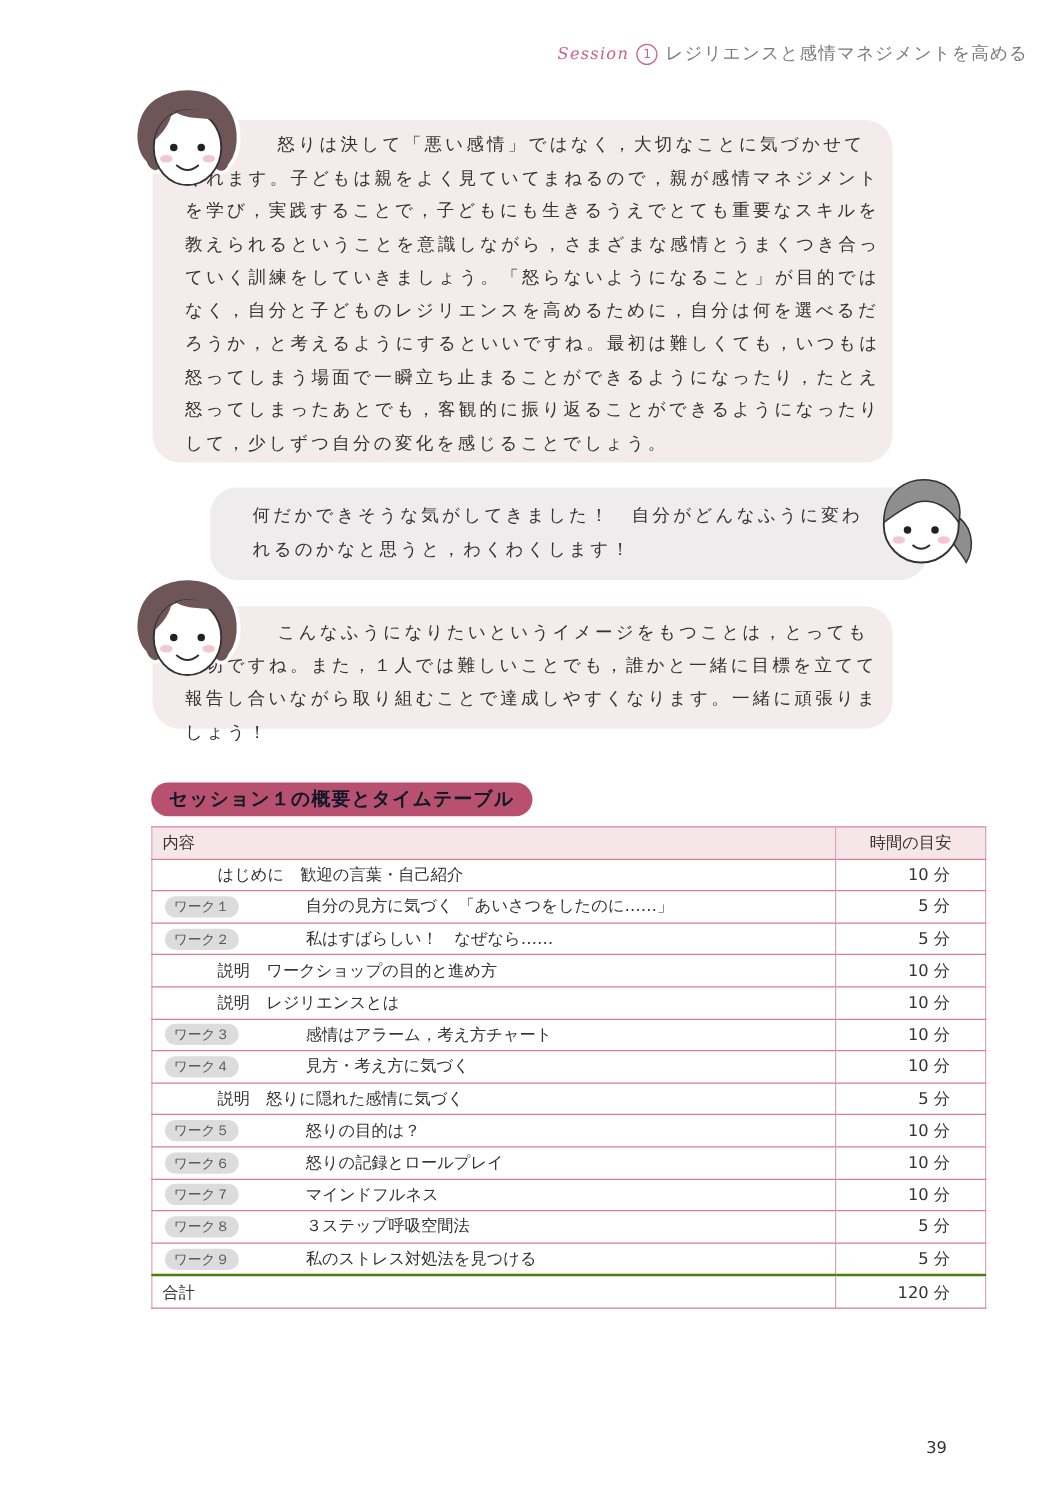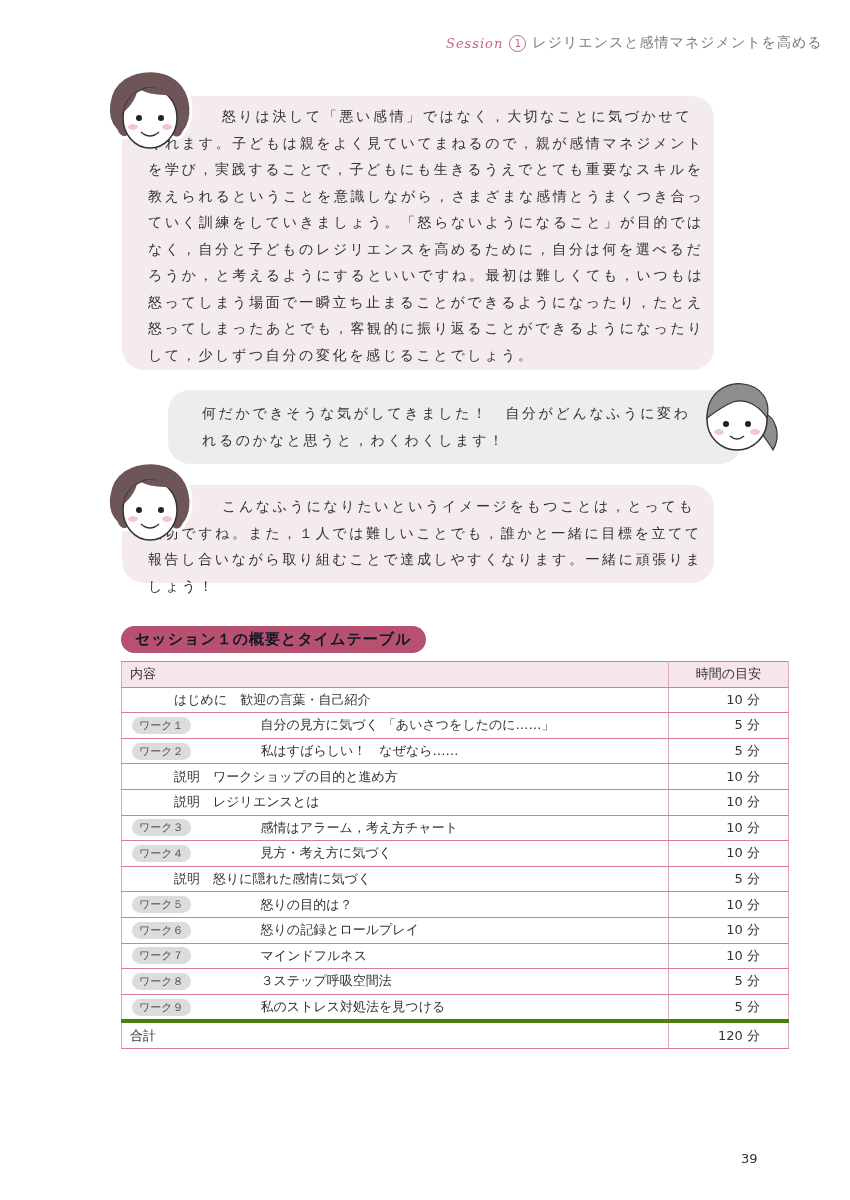--- a/index.html
+++ b/index.html
@@ -46,24 +46,24 @@
     position: absolute; left: 121px; top: 661px; width: 668px; border-collapse: collapse;
     font-size: 13px; color: #333;
   }
   table.timetable td, table.timetable th {
     border: 1px solid #d97c98; height: 24.6px; padding: 0 8px; font-weight: normal; text-align: left;
     border-left-color: #d9a9b8; border-right-color: #d9a9b8;
   }
   table.timetable thead th { background: #f6e6ea; }
   table.timetable th.time-col, table.timetable td.time-col { width: 83px; text-align: right; padding-right: 28px; }
   table.timetable thead th.time-col { text-align: center; padding: 0; margin-left: 44px; }
-  table.timetable tr.total-row td { border-top: 4px solid #4d7c0f; }
+  table.timetable tr.total-row td { border-top: 2px solid #4d7c0f; }
   .work-tag {
     display: inline-block; background: #dcdcdc; color: #555; font-size: 11px; border-radius: 9px;
-    padding: 0 7px; height: 17px; line-height: 17px; margin-left: 2px; margin-right: 26px; vertical-align: middle;
+    padding: 0 7px; height: 17px; line-height: 17px; margin-left: 2px; margin-right: 10px; vertical-align: middle;
   }
   .work-label { vertical-align: middle; margin-left: 44px; }
   .page-number { position: absolute; left: 741px; top: 1151px; font-size: 13px; color: #333; }
 </style>
 </head>
 <body>
 
 <div class="running-head">
   <span class="session-word">Session</span>
   <span class="session-num">1</span>

